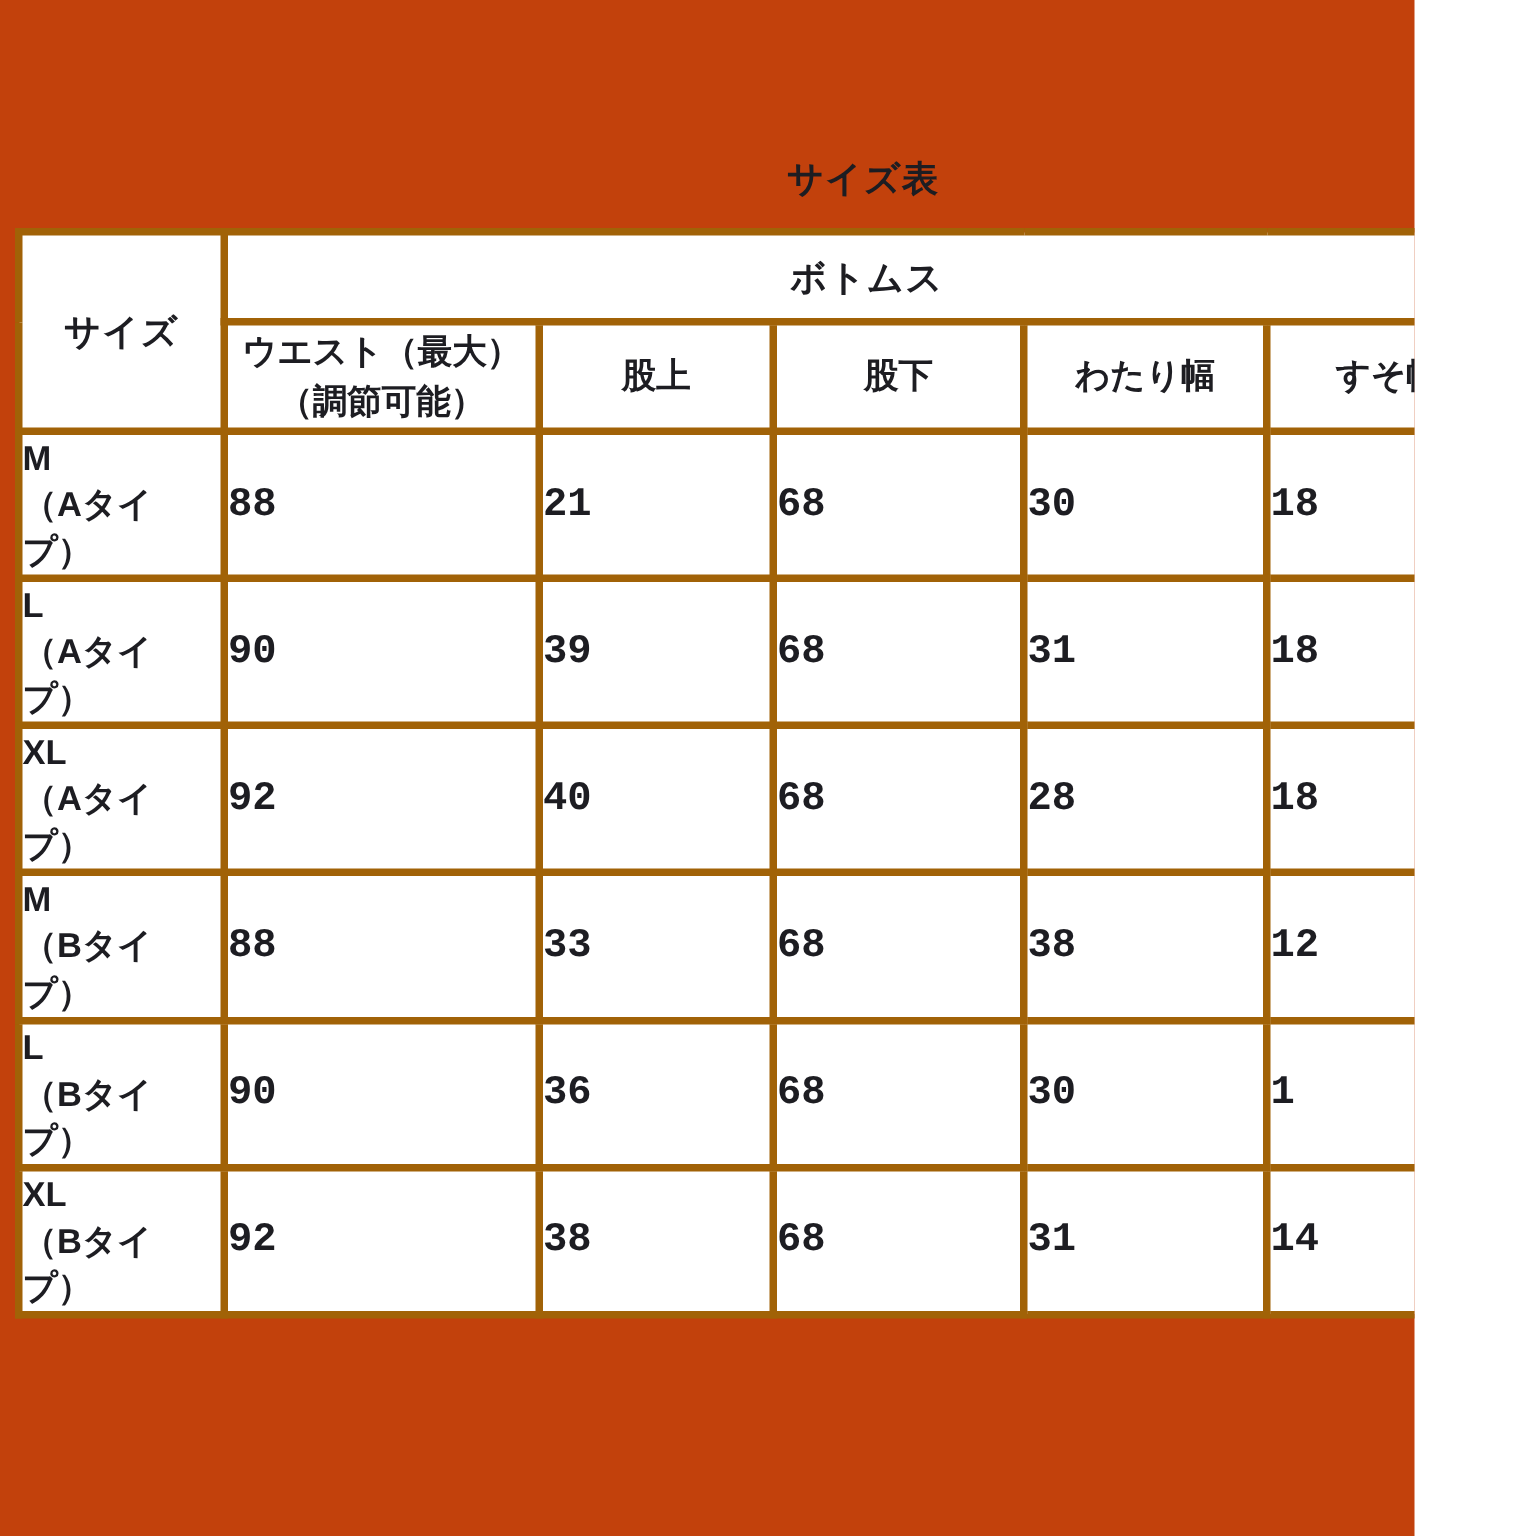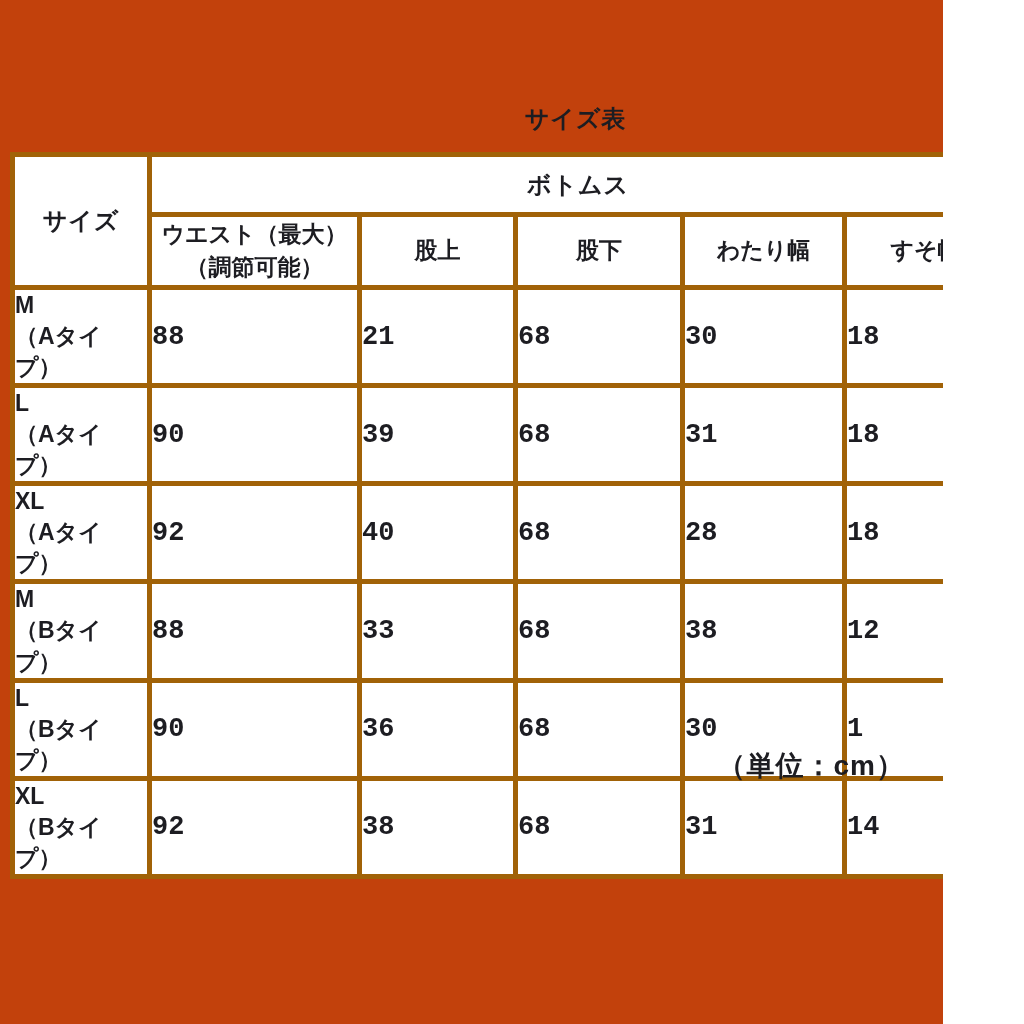--- a/index.html
+++ b/index.html
@@ -125,16 +125,15 @@
 （Bタイプ）</td>
         <td class="value-cell">92</td>
         <td class="value-cell">38</td>
         <td class="value-cell">68</td>
         <td class="value-cell">31</td>
         <td class="value-cell">14</td>
       </tr>
     </tbody>
   </table>
 
-  <div class="unit-label">（単位：cm）</div>
 
 
 </div>
 
 </body></html>

